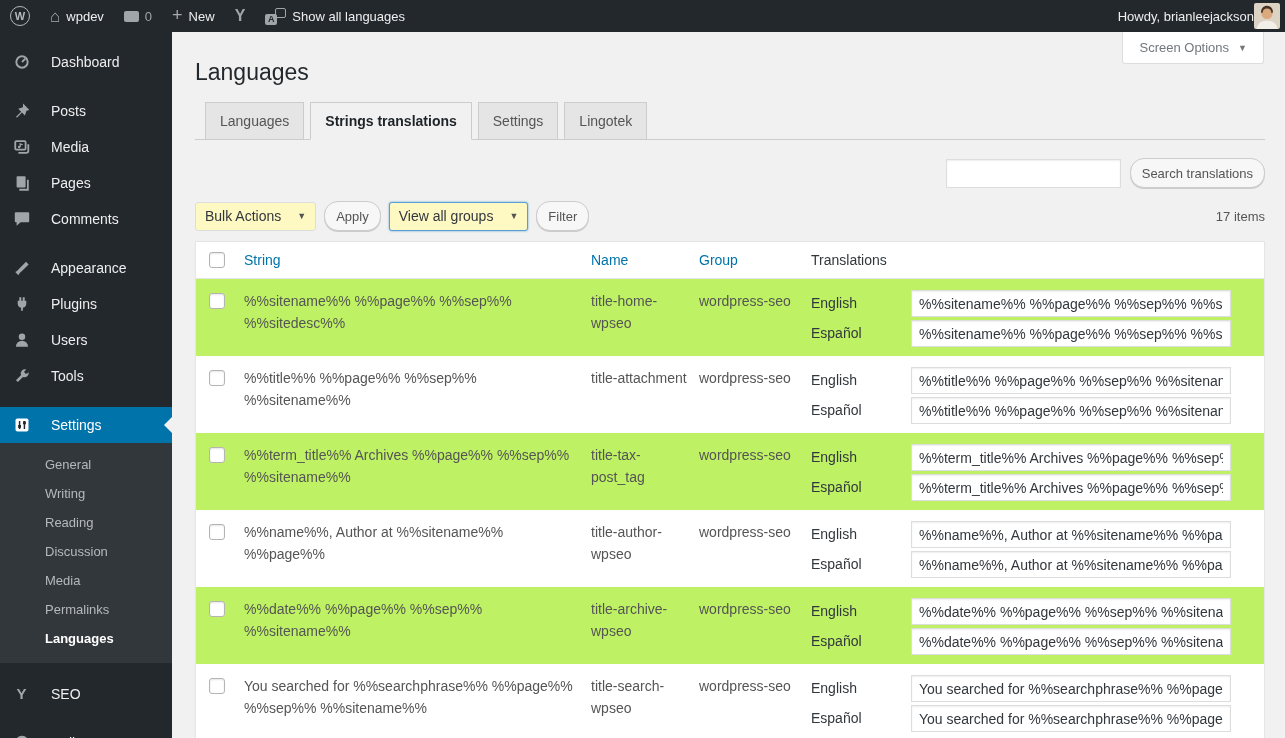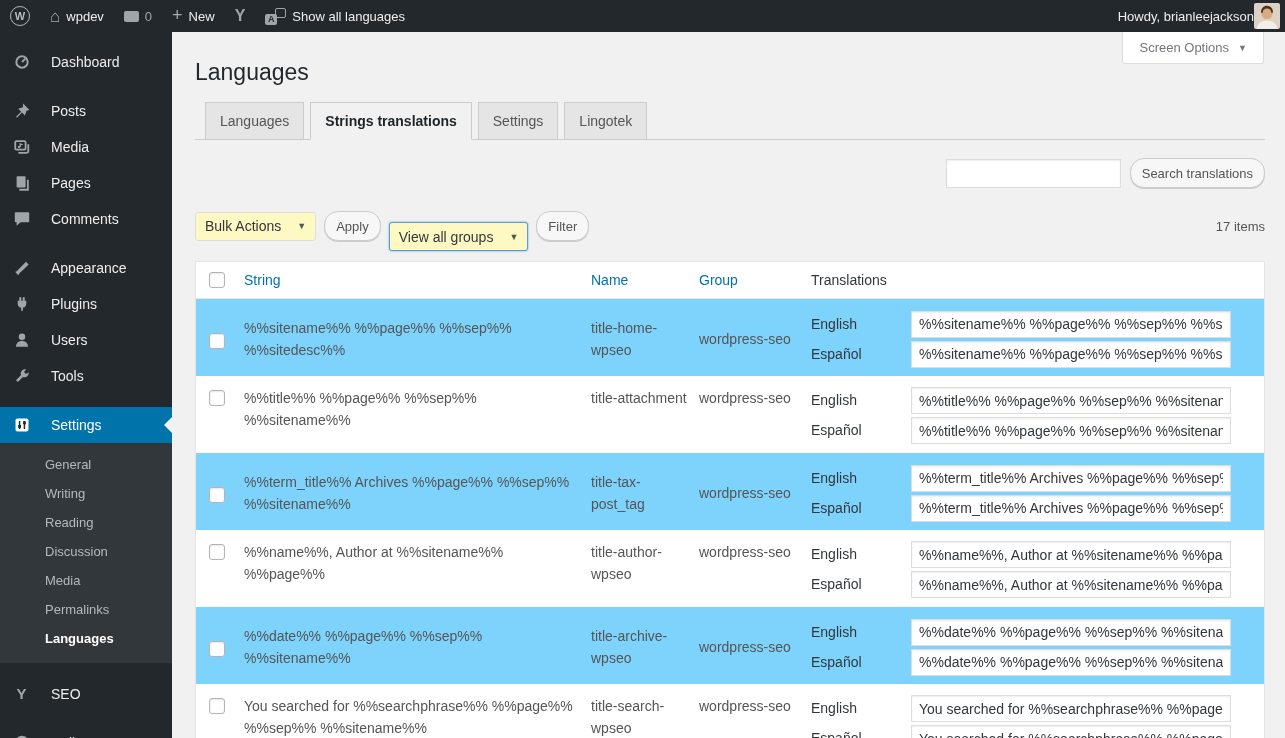--- a/index.html
+++ b/index.html
@@ -61,38 +61,38 @@
   .search-input { width: 175px; height: 29px; border: 1px solid #ddd; background: #fff; padding: 0 7px; font-size: 14px;
     box-shadow: inset 0 1px 2px rgba(0,0,0,.07); border-radius: 0; font-family: "Liberation Sans", sans-serif; }
   .button { background: #f7f7f7; border: 1px solid #ccc; border-radius: 14px; color: #555; padding: 0 11px; height: 30px;
     font-size: 13px; display: inline-flex; align-items: center; box-shadow: 0 1px 0 #ccc; cursor: pointer;
     font-family: "Liberation Sans", sans-serif; }
 
   .toolbar-row { display: flex; align-items: center; gap: 8px; margin-top: 13px; }
   .select { background: #fef9c3; border: 1px solid #ddd; border-radius: 3px; height: 29px; padding: 0 9px; font-size: 14px;
     color: #32373c; display: inline-flex; align-items: center; gap: 16px; cursor: pointer; }
   .select .caret { font-size: 9px; color: #555; }
-  .select.focused { border-color: #5b9dd9; box-shadow: 0 0 2px rgba(30,140,190,.8); margin-top: 21px; }
+  .select.focused { border-color: #5b9dd9; box-shadow: 0 0 2px rgba(30,140,190,.8); }
   .items-count { margin-left: auto; color: #555; font-size: 13px; }
 
   
   .list-table { margin-top: 10px; background: #fff; border: 1px solid #e5e5e5; box-shadow: 0 1px 1px rgba(0,0,0,.04); }
   .table-header { display: flex; align-items: center; height: 37px; border-bottom: 1px solid #e5e5e5; font-size: 14px; }
   .cb { flex: 0 0 48px; padding-left: 13px; display: flex; align-items: flex-start; }
   .wp-checkbox { appearance: none; -webkit-appearance: none; width: 16px; height: 16px; border: 1px solid #b4b4b4;
     border-radius: 3px; background: #fff; margin: 0; cursor: pointer; box-shadow: inset 0 1px 2px rgba(0,0,0,.1); }
   .col-string { flex: 0 0 347px; padding-right: 12px; }
   .col-name { flex: 0 0 108px; padding-right: 10px; }
   .col-group { flex: 0 0 112px; padding-right: 10px; }
   .col-trans { flex: 1; }
   .th-link { color: #0073aa; text-decoration: none; cursor: pointer; }
   .th-plain { color: #32373c; }
 
   .table-row { display: flex; align-items: flex-start; min-height: 77px; padding: 11px 0 8px; font-size: 14px; }
-  .table-row.alt { background: #7dd3fc; align-items: center; }
+  .table-row.alt { background: #bef264; }
   .table-row .cb { padding-top: 3px; }
   .cell-string, .cell-dim { color: #555; line-height: 22px; word-wrap: break-word; overflow-wrap: break-word; }
   .col-translations { flex: 1; display: flex; flex-direction: column; gap: 3px; padding-right: 33px; }
   .trans-line { display: flex; align-items: center; }
   .lang-label { flex: 0 0 100px; color: #32373c; line-height: 27px; }
   .trans-input { flex: 1; min-width: 0; height: 27px; border: 1px solid #ddd; background: #fff; padding: 0 7px;
     font-size: 14px; color: #32373c; box-shadow: inset 0 1px 2px rgba(0,0,0,.07); border-radius: 0;
     font-family: "Liberation Sans", sans-serif; }
 </style>
 </head>

